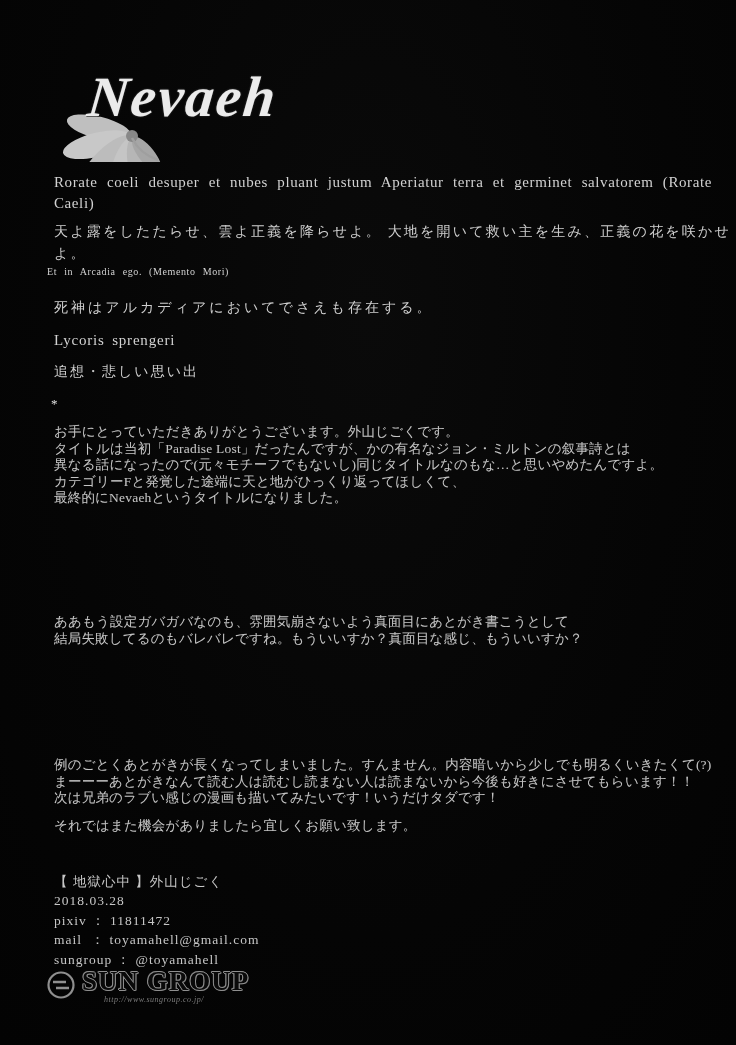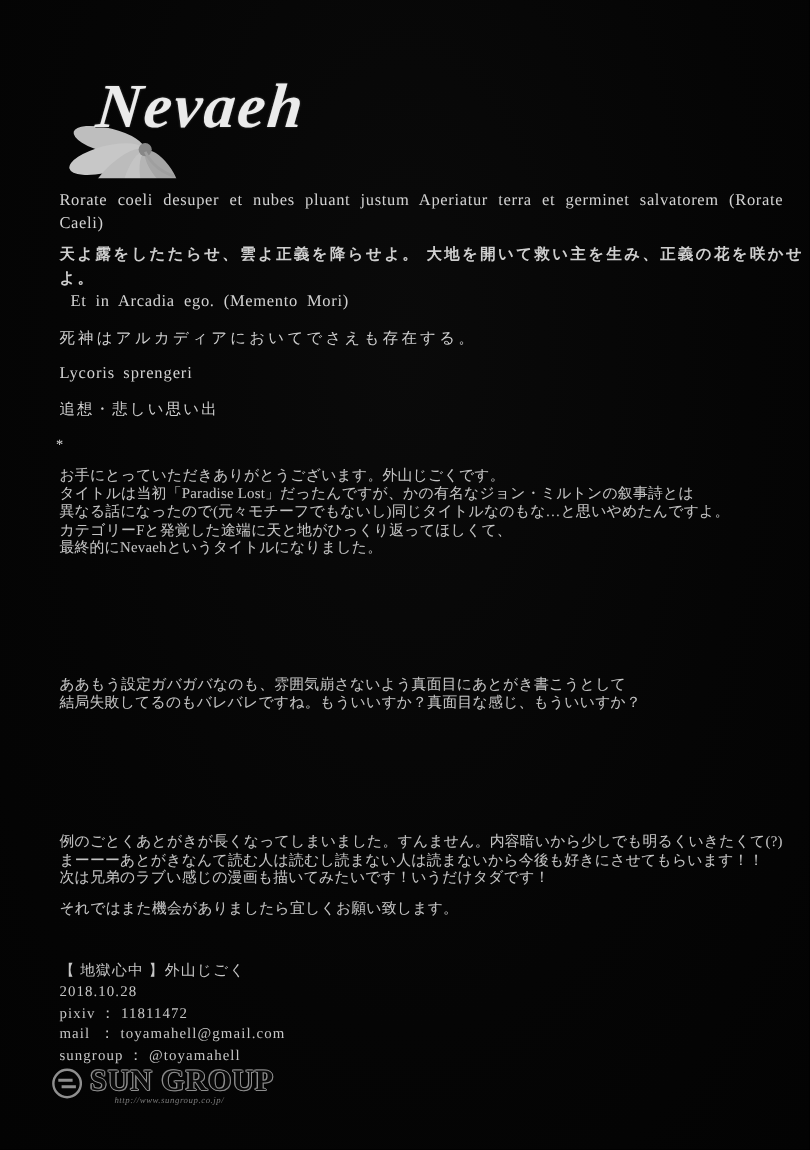--- a/index.html
+++ b/index.html
@@ -19,22 +19,22 @@
     left:88px;top:64px;z-index:2;
     font-size:57px;font-style:italic;font-weight:bold;
     color:#ebebeb;letter-spacing:2px;
     transform:skewX(-6deg);
     text-shadow:0 0 2px rgba(220,220,220,.35), 1px 1px 0 rgba(0,0,0,.6);
   }
   
   .latin-block{left:54px;top:172px;font-size:15px;line-height:20.5px;
     letter-spacing:.6px;word-spacing:5px;color:#d2d2d2;}
   .jp-quote{left:54px;top:221px;font-size:14px;line-height:21.5px;
-    letter-spacing:2.2px;color:#cfcfcf;font-weight:bold;}
-  .arcadia-latin{left:64px;top:266px;font-size:15px;letter-spacing:.6px;word-spacing:4px;color:#d2d2d2;}
+    letter-spacing:2.2px;color:#cfcfcf;}
+  .arcadia-latin{left:47px;top:266px;font-size:10px;letter-spacing:.6px;word-spacing:4px;color:#d2d2d2;}
   .arcadia-jp{left:54px;top:299px;font-size:14px;letter-spacing:3px;color:#cfcfcf;}
   .lycoris-latin{left:54px;top:332px;font-size:15px;letter-spacing:.8px;word-spacing:3px;color:#d2d2d2;}
   .lycoris-jp{left:54px;top:363px;font-size:14px;letter-spacing:2px;color:#cfcfcf;}
   .divider{left:51px;top:396px;font-size:13px;color:#e0e0e0;}
   
   .para{left:54px;font-size:13.5px;line-height:16.6px;letter-spacing:.2px;
     color:#c4c4c4;white-space:pre-line;
     text-shadow:0 0 1px rgba(190,190,190,.18);}
   .p1{top:424px;} .p2{top:519px;} .p3{top:614px;} .p4{top:660px;} .p5{top:757px;}
   .closing{top:818px;}
@@ -107,21 +107,21 @@
 最終的にNevaehというタイトルになりました。</div>
   <div class="abs para p3">ああもう設定ガバガバなのも、雰囲気崩さないよう真面目にあとがき書こうとして
 結局失敗してるのもバレバレですね。もういいすか？真面目な感じ、もういいすか？</div>
   <div class="abs para p5">例のごとくあとがきが長くなってしまいました。すんません。内容暗いから少しでも明るくいきたくて(?)
 まーーーあとがきなんて読む人は読むし読まない人は読まないから今後も好きにさせてもらいます！！
 次は兄弟のラブい感じの漫画も描いてみたいです！いうだけタダです！</div>
   <div class="abs para closing">それではまた機会がありましたら宜しくお願い致します。</div>
 
   <div class="abs credits">
     <div class="line">【 地獄心中 】外山じごく</div>
-    <div class="line">2018.10.28</div>
+    <div class="line">2018.03.28</div>
     <div class="line">pixiv ： 11811472</div>
     <div class="line">mail  ： toyamahell@gmail.com</div>
     <div class="line">sungroup ： @toyamahell</div>
   </div>
 
   <div class="abs logo-block">
     <span class="logo-mark">
       <svg width="30" height="30" viewBox="0 0 30 30">
         <circle cx="15" cy="15" r="12.5" fill="none" stroke="#8f8f8f" stroke-width="2.2"></circle>
         <path d="M7,12 h13 M10,18 h13" stroke="#8f8f8f" stroke-width="2.6" fill="none"></path>

